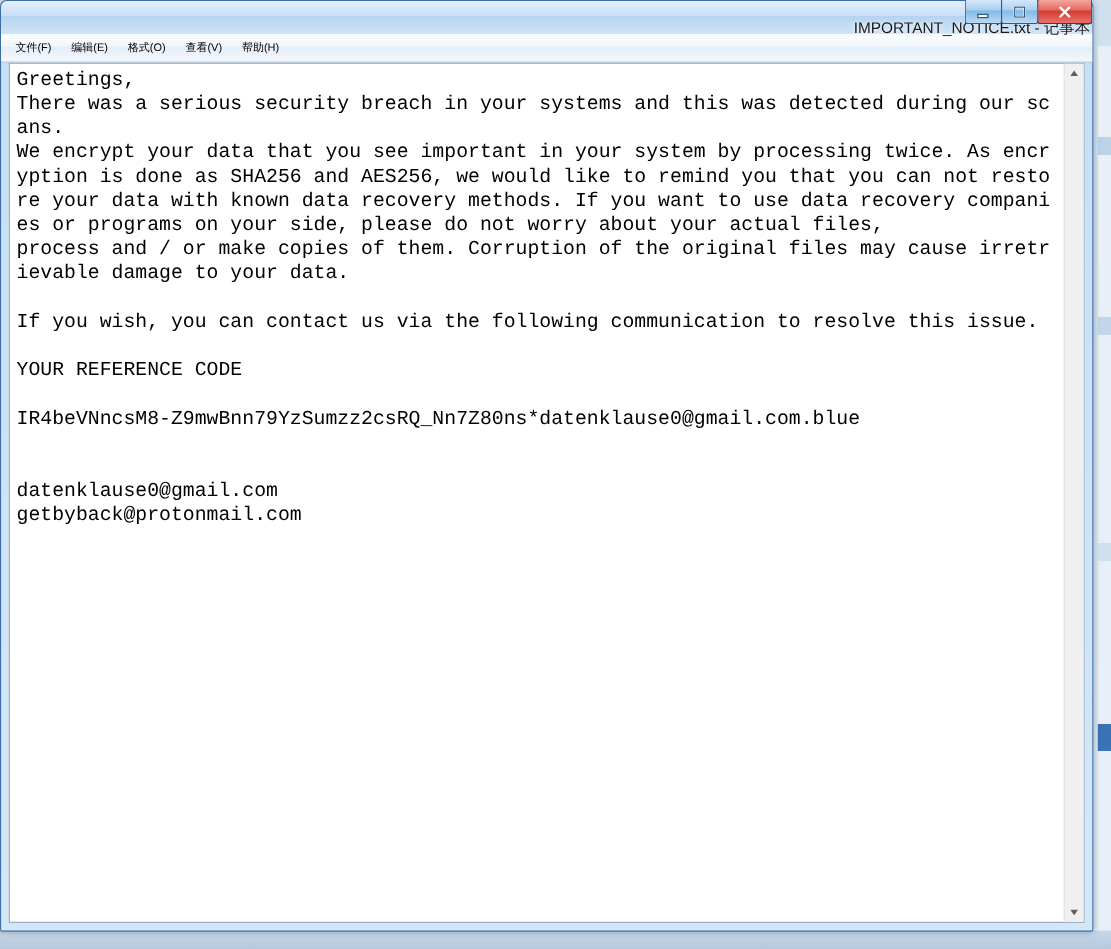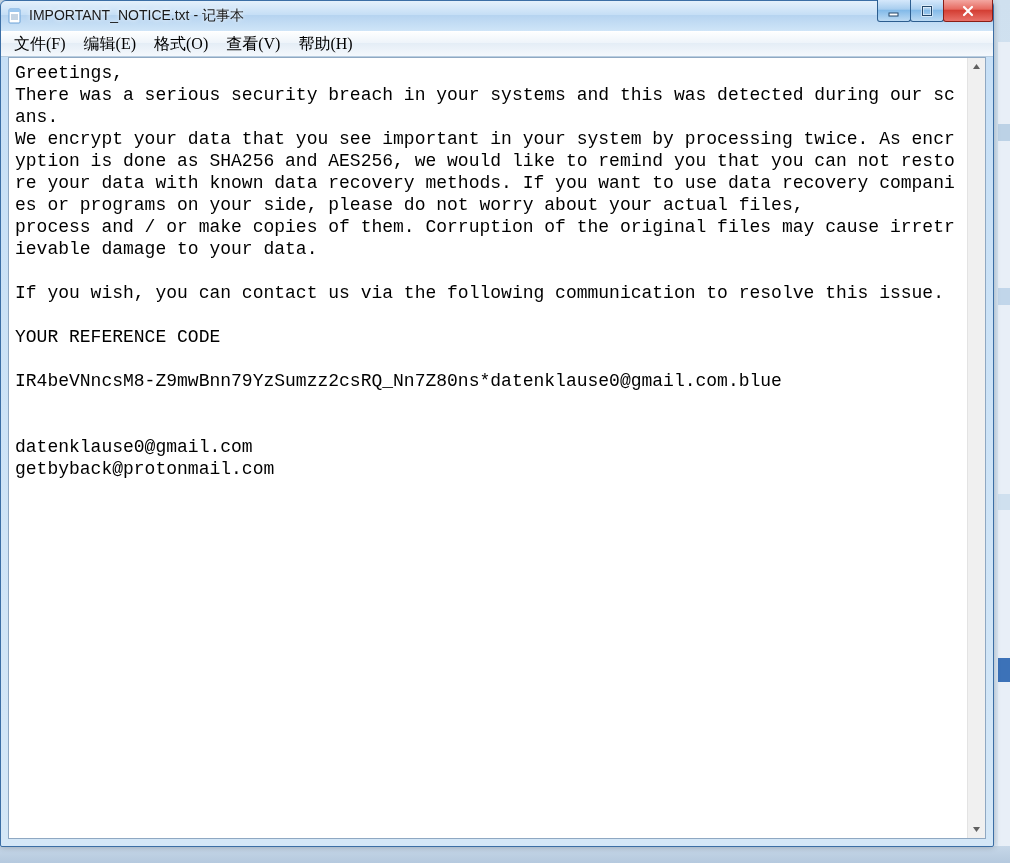--- a/index.html
+++ b/index.html
@@ -59,25 +59,26 @@
     border: 1px solid #3b6ea5;
     border-radius: 6px 6px 2px 2px;
     background: linear-gradient(to bottom, #c6dff6 0%, #d4e7f7 100%);
     box-shadow: 0 0 6px rgba(0,0,0,.25);
     box-sizing: border-box;
   }
 
   .titlebar {
     height: 30px;
     display: flex;
-    align-items: center;
+    align-items: flex-end;
     padding: 0 2px 0 6px;
     position: relative;
     background: linear-gradient(to bottom, #e4f0fb 0%, #c6dff6 45%, #b5d3f0 46%, #cfe5f8 100%);
     border-radius: 6px 6px 0 0;
+    flex-direction: column;
   }
 
   .titlebar .app-icon {
     width: 16px;
     height: 16px;
     margin-right: 6px;
     flex: 0 0 auto;
   }
 
   .titlebar .title-text {
@@ -126,28 +127,27 @@
     height: 24px;
     background: linear-gradient(to bottom, #fdfefe 0%, #eef4fa 45%, #e4edf6 46%, #f4f8fc 100%);
     border-top: 1px solid #ffffff;
     border-bottom: 1px solid #b8cde0;
     display: flex;
     align-items: center;
     padding: 0 4px;
   }
 
   .menu-item {
-    font-size: 16px;
+    font-size: 10px;
     color: #000;
     padding: 1px 8px;
     border: 1px solid transparent;
     border-radius: 2px;
     line-height: 18px;
     white-space: nowrap;
-    font-family: Liberation Serif, serif;
   }
 
   
   .client-wrap {
     position: absolute;
     left: 7px;
     right: 7px;
     top: 56px;
     bottom: 7px;
     background: #ffffff;

